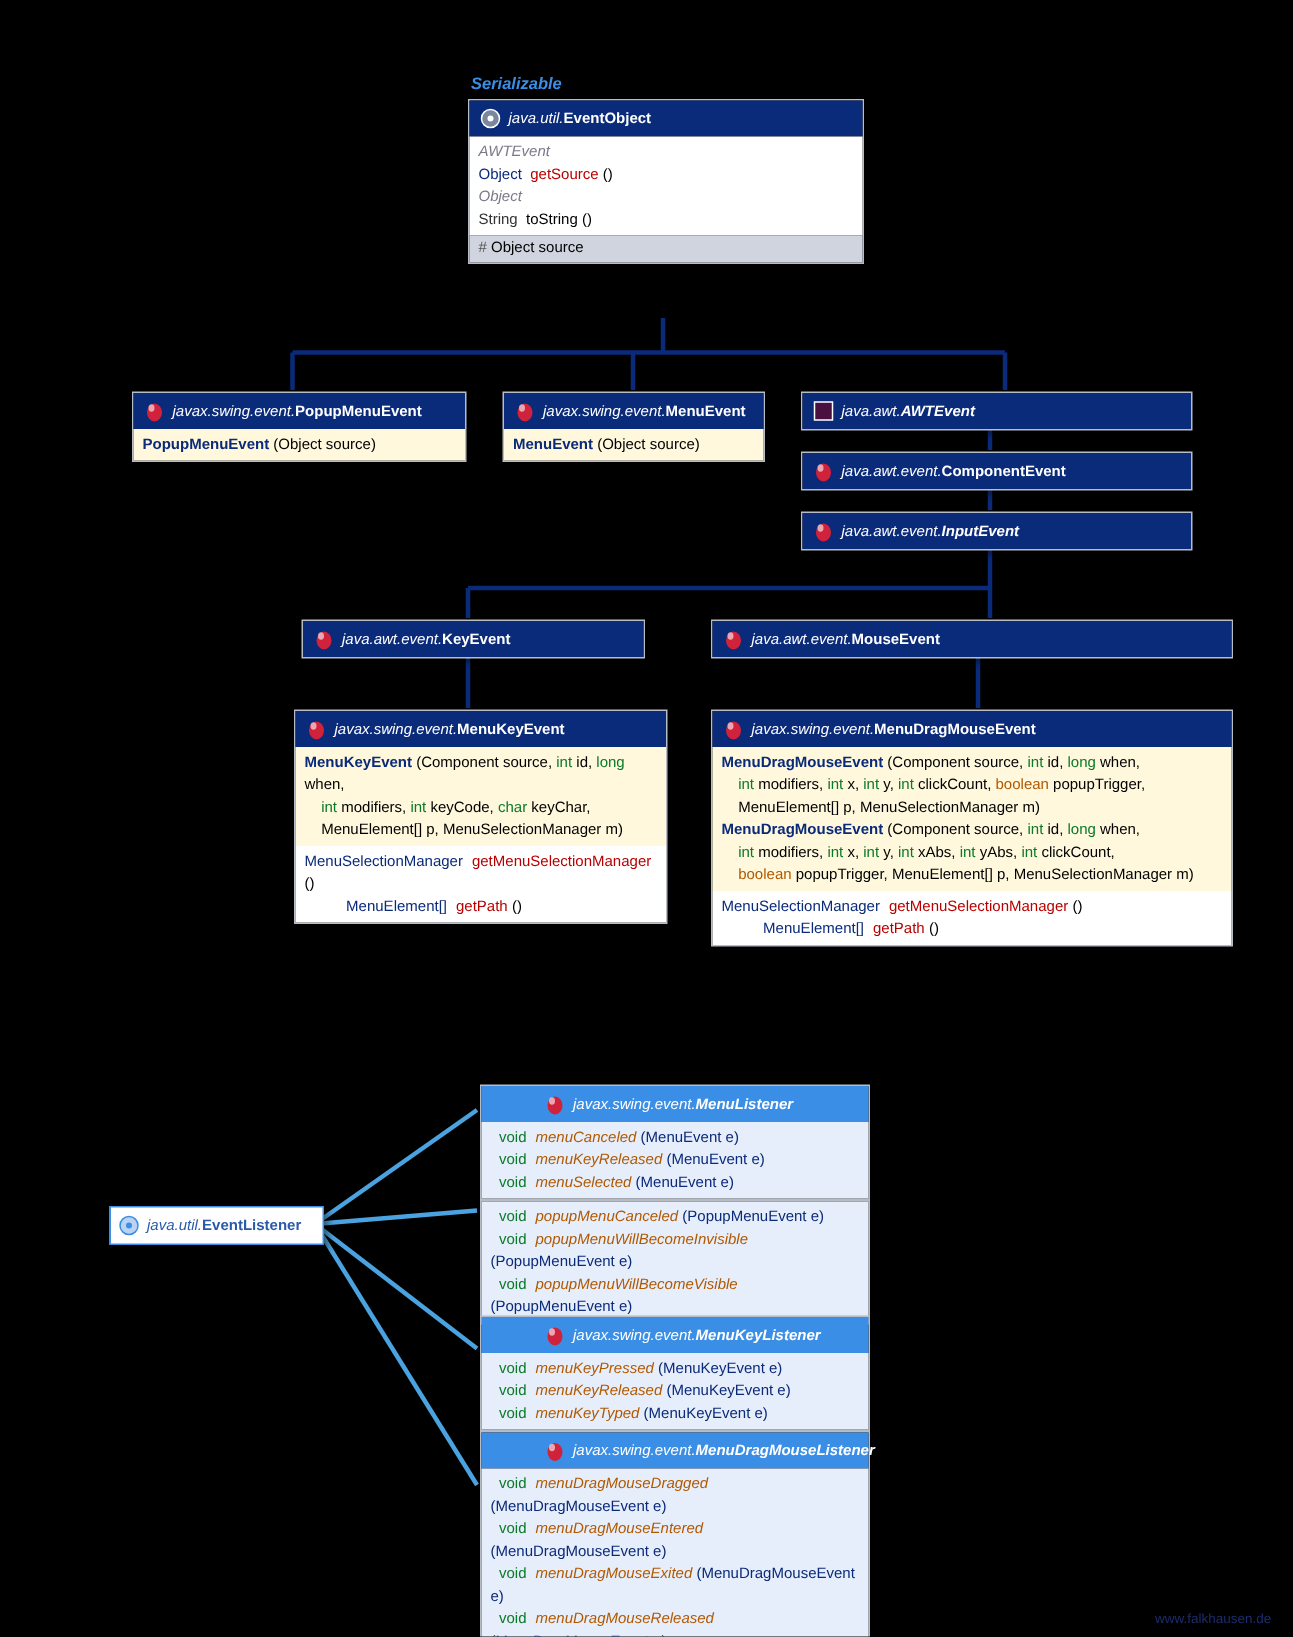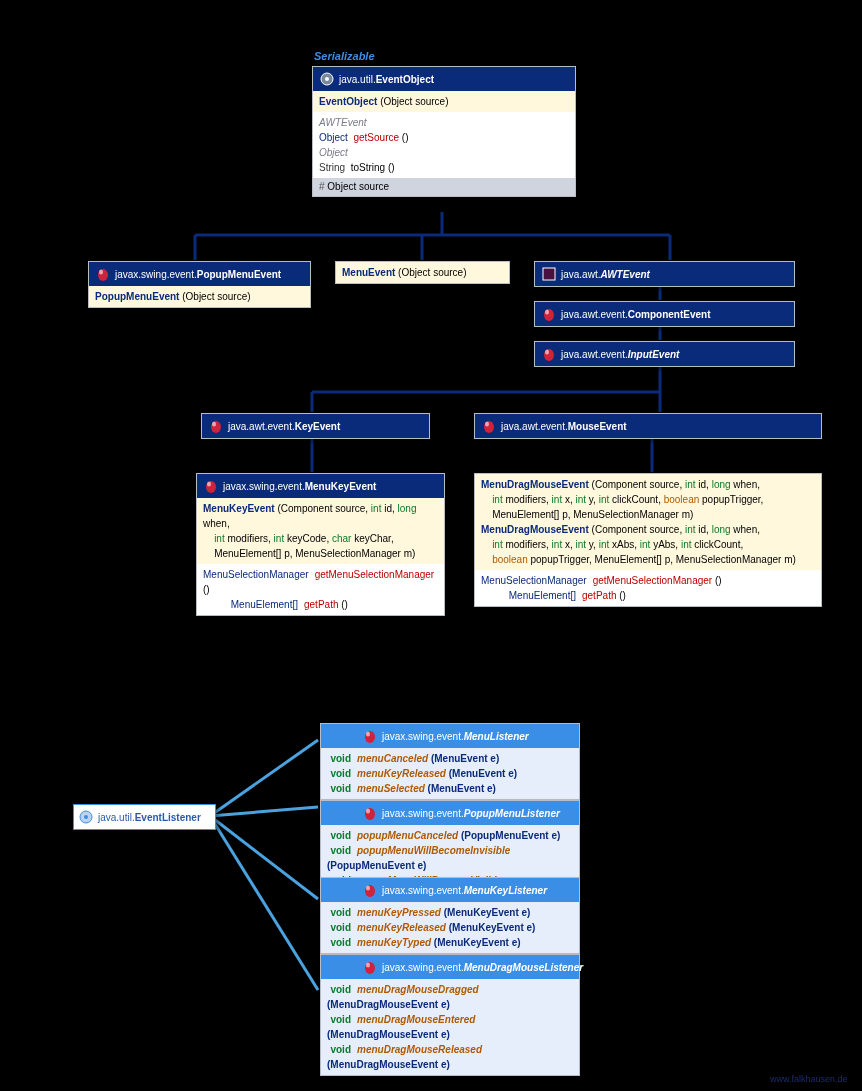--- a/index.html
+++ b/index.html
@@ -20,26 +20,26 @@
   }
   .hdr {
     padding: 4px 6px;
     display: flex;
     align-items: center;
     gap: 4px;
   }
   .hdr-blue { background: #0a2a7a; color: #fff; }
   .hdr-lightblue { background: #3b8ee5; color: #fff; padding-left: 41px; }
   .hdr-outline { background: #fff; border: 1px solid #3b8ee5; }
-  .pkg { font-weight: normal; }
+  .pkg { font-style: italic; font-weight: normal; }
   .cls { font-weight: bold; }
   .body-cream { background: #fff8dd; padding: 3px 6px; font-size: 10px; line-height:1.5; }
   .body-white { background: #fff; padding: 3px 6px; font-size: 10px; line-height:1.5; }
   .body-gray  { background: #cfd4df; padding: 2px 6px; font-size: 10px; line-height:1.4; }
-  .body-llbl  { background: #e7eefb; padding: 3px 6px; font-size: 10px; line-height:1.5;font-weight:bold; }
+  .body-llbl  { background: #e7eefb; padding: 3px 6px; font-size: 10px; line-height:1.5; }
   .kw-blue { color: #0a2a7a; font-weight: bold; }
   .kw-red { color: #b90000; }
   .kw-green { color: #0a7a28; }
   .kw-gray { color: #7a7a8a; font-style: italic; }
   .kw-orange { color: #b05900; font-style: italic; }
   .kw-bool { color: #b05900; }
   .ret { display:inline-block; text-align:right; min-width:95px; padding-right:6px;}
   .ret-sm { display:inline-block; text-align:right; min-width:24px; padding-right:6px;}
   .stereo { position:absolute; color:#3b8ee5; font-style:italic; font-weight:bold; font-size:11px; }
   svg.icon { width:16px; height:16px; flex-shrink:0;}
@@ -77,23 +77,20 @@
 <div class="stereo" style="left:314px; top:50px;">Serializable</div>
 
 <div class="box" style="left:312px; top:66px; width:262px;">
   <div class="hdr hdr-blue">
     <svg class="icon">
         <circle cx="8" cy="8" r="6" fill="#7a889e" stroke="#fff" stroke-width="1"></circle>
         <circle cx="8" cy="8" r="2" fill="#fff"></circle>
       </svg>
     <span><span class="pkg">java.util.</span><span class="cls">EventObject</span></span>
   </div>
-  <div class="body-cream">
-    <span class="kw-blue">EventObject</span><span> (Object source)</span>
-  </div>
   <div class="body-white">
     <div class="kw-gray">AWTEvent</div>
     <div><span style="color:#0a2a7a;">Object</span>&nbsp;&nbsp;<span class="kw-red">getSource</span><span> ()</span></div>
     <div class="kw-gray">Object</div>
     <div><span style="color:#333;">String</span>&nbsp;&nbsp;<span>toString</span><span> ()</span></div>
   </div>
   <div class="body-gray">
     <span style="color:#555;"># </span><span>Object</span><span>  source</span>
   </div>
 </div>
@@ -105,20 +102,27 @@
         <ellipse cx="6" cy="6" rx="2" ry="2.5" fill="#fff" opacity="0.6"></ellipse>
       </svg>
     <span><span class="pkg">javax.swing.event.</span><span class="cls">PopupMenuEvent</span></span>
   </div>
   <div class="body-cream">
     <span class="kw-blue">PopupMenuEvent</span><span> (Object source)</span>
   </div>
 </div>
 
 <div class="box" style="left:335px; top:261px; width:173px;">
+  <div class="hdr hdr-blue">
+    <svg class="icon">
+        <ellipse cx="8" cy="9" rx="5" ry="6" fill="#d0223a"></ellipse>
+        <ellipse cx="6" cy="6" rx="2" ry="2.5" fill="#fff" opacity="0.6"></ellipse>
+      </svg>
+    <span><span class="pkg">javax.swing.event.</span><span class="cls">MenuEvent</span></span>
+  </div>
   <div class="body-cream">
     <span class="kw-blue">MenuEvent</span><span> (Object source)</span>
   </div>
 </div>
 
 <div class="box" style="left:534px; top:261px; width:259px;">
   <div class="hdr hdr-blue">
     <svg class="icon">
         <rect x="2" y="2" width="12" height="12" fill="#4a1040" stroke="#fff"></rect>
       </svg>
@@ -179,20 +183,27 @@
     &nbsp;&nbsp;&nbsp;&nbsp;<span class="kw-green">int</span><span> modifiers, </span><span class="kw-green">int</span><span> keyCode, </span><span class="kw-green">char</span><span> keyChar,</span><br>
     &nbsp;&nbsp;&nbsp;&nbsp;<span>MenuElement[] p, MenuSelectionManager m)</span>
   </div>
   <div class="body-white">
     <div><span class="ret" style="color:#0a2a7a;">MenuSelectionManager</span><span class="kw-red">getMenuSelectionManager</span><span> ()</span></div>
     <div><span class="ret" style="color:#0a2a7a;">MenuElement[]</span><span class="kw-red">getPath</span><span> ()</span></div>
   </div>
 </div>
 
 <div class="box" style="left:474px; top:473px; width:346px;">
+  <div class="hdr hdr-blue">
+    <svg class="icon">
+        <ellipse cx="8" cy="9" rx="5" ry="6" fill="#d0223a"></ellipse>
+        <ellipse cx="6" cy="6" rx="2" ry="2.5" fill="#fff" opacity="0.6"></ellipse>
+      </svg>
+    <span><span class="pkg">javax.swing.event.</span><span class="cls">MenuDragMouseEvent</span></span>
+  </div>
   <div class="body-cream">
     <span class="kw-blue">MenuDragMouseEvent</span><span> (Component source, </span><span class="kw-green">int</span><span> id, </span><span class="kw-green">long</span><span> when,</span><br>
     &nbsp;&nbsp;&nbsp;&nbsp;<span class="kw-green">int</span><span> modifiers, </span><span class="kw-green">int</span><span> x, </span><span class="kw-green">int</span><span> y, </span><span class="kw-green">int</span><span> clickCount, </span><span class="kw-bool">boolean</span><span> popupTrigger,</span><br>
     &nbsp;&nbsp;&nbsp;&nbsp;<span>MenuElement[] p, MenuSelectionManager m)</span><br>
     <span class="kw-blue">MenuDragMouseEvent</span><span> (Component source, </span><span class="kw-green">int</span><span> id, </span><span class="kw-green">long</span><span> when,</span><br>
     &nbsp;&nbsp;&nbsp;&nbsp;<span class="kw-green">int</span><span> modifiers, </span><span class="kw-green">int</span><span> x, </span><span class="kw-green">int</span><span> y, </span><span class="kw-green">int</span><span> xAbs, </span><span class="kw-green">int</span><span> yAbs, </span><span class="kw-green">int</span><span> clickCount,</span><br>
     &nbsp;&nbsp;&nbsp;&nbsp;<span class="kw-bool">boolean</span><span> popupTrigger, MenuElement[] p, MenuSelectionManager m)</span>
   </div>
   <div class="body-white">
     <div><span class="ret" style="color:#0a2a7a;">MenuSelectionManager</span><span class="kw-red">getMenuSelectionManager</span><span> ()</span></div>
@@ -217,27 +228,20 @@
     <span><span class="pkg">javax.swing.event.</span><span class="cls" style="font-style:italic;">MenuListener</span></span>
   </div>
   <div class="body-llbl">
     <div><span class="ret-sm kw-green">void</span><span class="kw-orange">menuCanceled</span><span style="color:#0a2a7a;"> (MenuEvent e)</span></div>
     <div><span class="ret-sm kw-green">void</span><span class="kw-orange">menuKeyReleased</span><span style="color:#0a2a7a;"> (MenuEvent e)</span></div>
     <div><span class="ret-sm kw-green">void</span><span class="kw-orange">menuSelected</span><span style="color:#0a2a7a;"> (MenuEvent e)</span></div>
   </div>
 </div>
 
 <div class="box" style="left:320px; top:800px; width:258px;">
-  <div class="hdr hdr-lightblue">
-    <svg class="icon">
-        <ellipse cx="8" cy="9" rx="5" ry="6" fill="#d0223a"></ellipse>
-        <ellipse cx="6" cy="6" rx="2" ry="2.5" fill="#fff" opacity="0.6"></ellipse>
-      </svg>
-    <span><span class="pkg">javax.swing.event.</span><span class="cls" style="font-style:italic;">PopupMenuListener</span></span>
-  </div>
   <div class="body-llbl">
     <div><span class="ret-sm kw-green">void</span><span class="kw-orange">popupMenuCanceled</span><span style="color:#0a2a7a;"> (PopupMenuEvent e)</span></div>
     <div><span class="ret-sm kw-green">void</span><span class="kw-orange">popupMenuWillBecomeInvisible</span><span style="color:#0a2a7a;"> (PopupMenuEvent e)</span></div>
     <div><span class="ret-sm kw-green">void</span><span class="kw-orange">popupMenuWillBecomeVisible</span><span style="color:#0a2a7a;"> (PopupMenuEvent e)</span></div>
   </div>
 </div>
 
 <div class="box" style="left:320px; top:877px; width:258px;">
   <div class="hdr hdr-lightblue">
     <svg class="icon">
@@ -257,17 +261,18 @@
   <div class="hdr hdr-lightblue">
     <svg class="icon">
         <ellipse cx="8" cy="9" rx="5" ry="6" fill="#d0223a"></ellipse>
         <ellipse cx="6" cy="6" rx="2" ry="2.5" fill="#fff" opacity="0.6"></ellipse>
       </svg>
     <span><span class="pkg">javax.swing.event.</span><span class="cls" style="font-style:italic;">MenuDragMouseListener</span></span>
   </div>
   <div class="body-llbl">
     <div><span class="ret-sm kw-green">void</span><span class="kw-orange">menuDragMouseDragged</span><span style="color:#0a2a7a;"> (MenuDragMouseEvent e)</span></div>
     <div><span class="ret-sm kw-green">void</span><span class="kw-orange">menuDragMouseEntered</span><span style="color:#0a2a7a;"> (MenuDragMouseEvent e)</span></div>
+    <div><span class="ret-sm kw-green">void</span><span class="kw-orange">menuDragMouseExited</span><span style="color:#0a2a7a;"> (MenuDragMouseEvent e)</span></div>
     <div><span class="ret-sm kw-green">void</span><span class="kw-orange">menuDragMouseReleased</span><span style="color:#0a2a7a;"> (MenuDragMouseEvent e)</span></div>
   </div>
 </div>
 
 <div class="watermark" style="left:770px; top:1074px;">www.falkhausen.de</div>
 
 </body></html>

